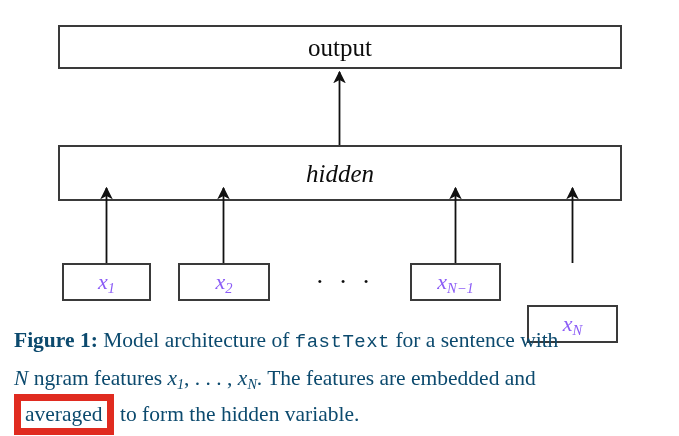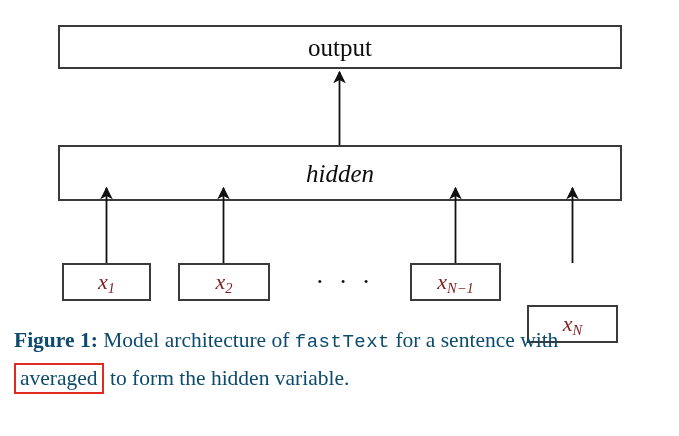--- a/index.html
+++ b/index.html
@@ -56,21 +56,21 @@
   .feature-box {
     position: absolute;
     box-sizing: border-box;
     border: 2px solid #3a3a3a;
     background: #ffffff;
     top: 263px;
     height: 38px;
     display: flex;
     align-items: center;
     justify-content: center;
-    color: #7f1d1d;
+    color: #8b5cf6;
   }
 
   .math {
     font-family: "Liberation Serif", "DejaVu Serif", serif;
     font-style: italic;
     font-size: 22px;
     line-height: 1;
     white-space: nowrap;
   }
   .math sub {
@@ -135,21 +135,21 @@
   .var sub {
     font-size: 0.66em;
     line-height: 0;
     vertical-align: -0.28em;
     font-style: italic;
   }
   .caption-line {
     white-space: nowrap;
   }
   .highlight-box {
-    border: 2px solid #404040;
+    border: 7px solid #404040;
     padding: 1px 4px 2px 4px;
     margin-right: 1px;
   }
 </style>
 </head>
 <body>
 
 <div id="diagram">
 
   <div class="layer-box" id="output-box" style="border-color: rgb(58, 58, 58);">
@@ -191,15 +191,16 @@
     <line x1="223.5" y1="263" x2="223.5" y2="188" stroke="#111111" stroke-width="1.8" marker-end="url(#ah)"></line>
     <line x1="455.5" y1="263" x2="455.5" y2="188" stroke="#111111" stroke-width="1.8" marker-end="url(#ah)"></line>
     <line x1="572.5" y1="263" x2="572.5" y2="188" stroke="#111111" stroke-width="1.8" marker-end="url(#ah)"></line>
   </svg>
 </div>
 
 <div id="caption">
 
   <div class="caption-line"><span class="fig-label">Figure 1:</span><span> Model architecture of </span><span class="mono">fastText</span><span> for a sentence with</span></div>
 
+  <div class="caption-line"><span class="var">N</span><span> ngram features </span><span class="var"><span>x</span><sub>1</sub></span><span>, . . . , </span><span class="var"><span>x</span><sub>N</sub></span><span>. The features are embedded and</span></div>
 
   <div class="caption-line"><span class="highlight-box" style="border-color: rgb(224, 43, 32);">averaged</span><span> to form the hidden variable.</span></div>
 </div>
 
 </body></html>

